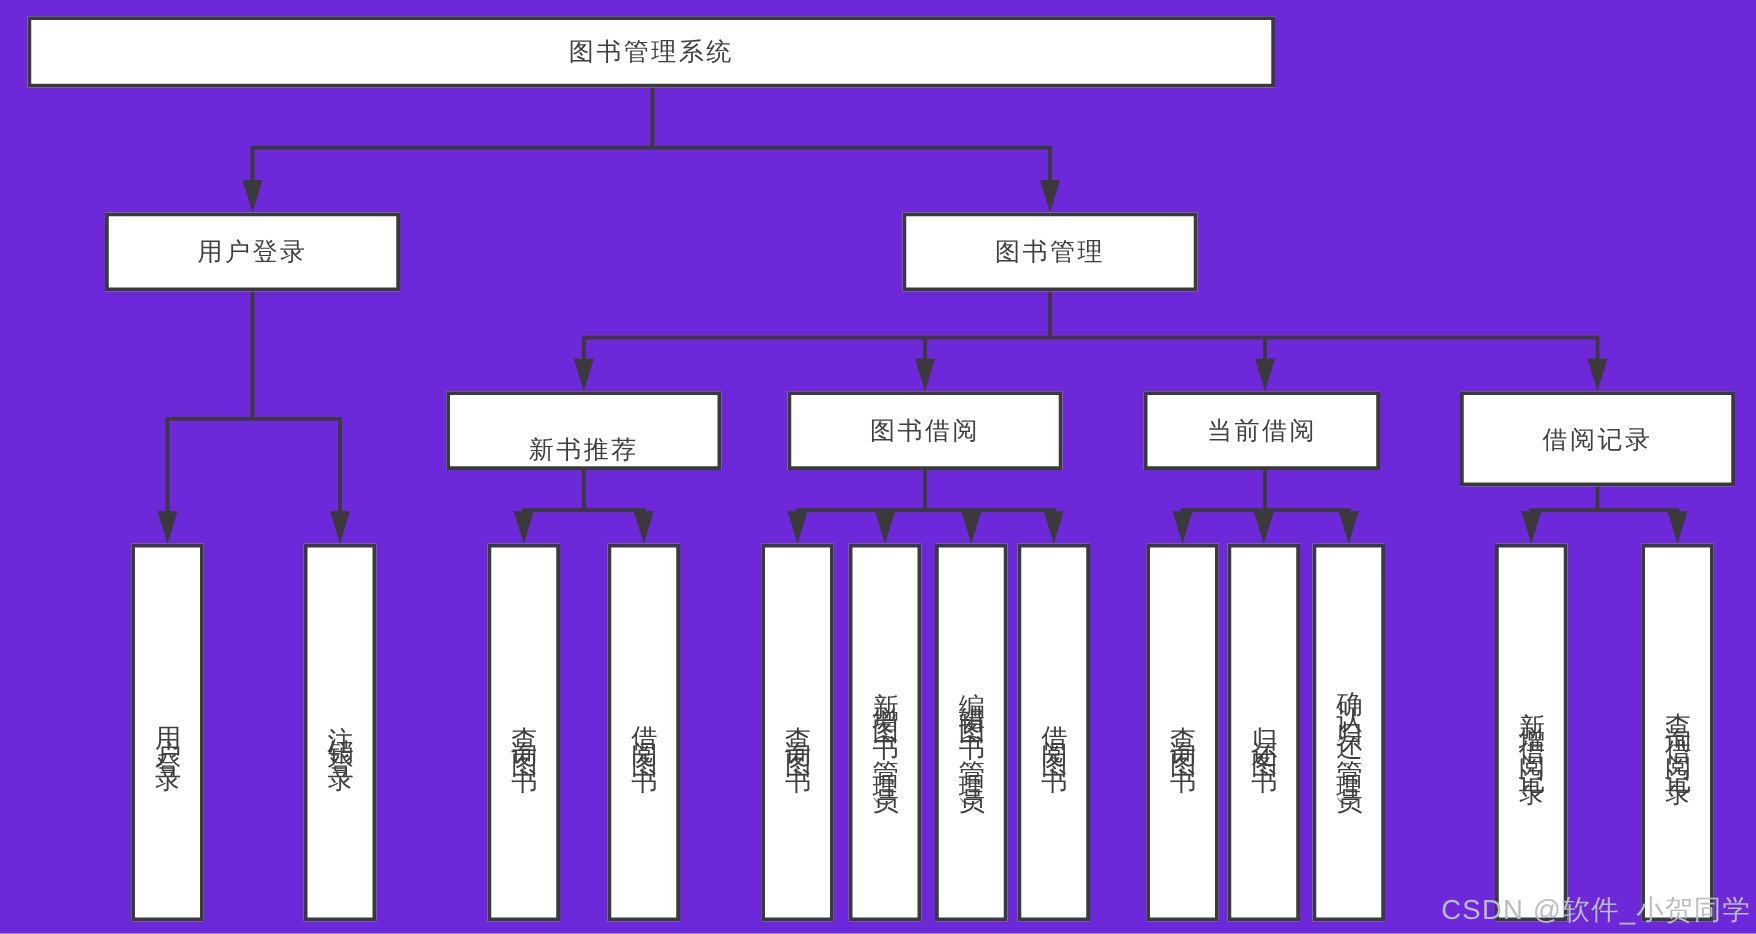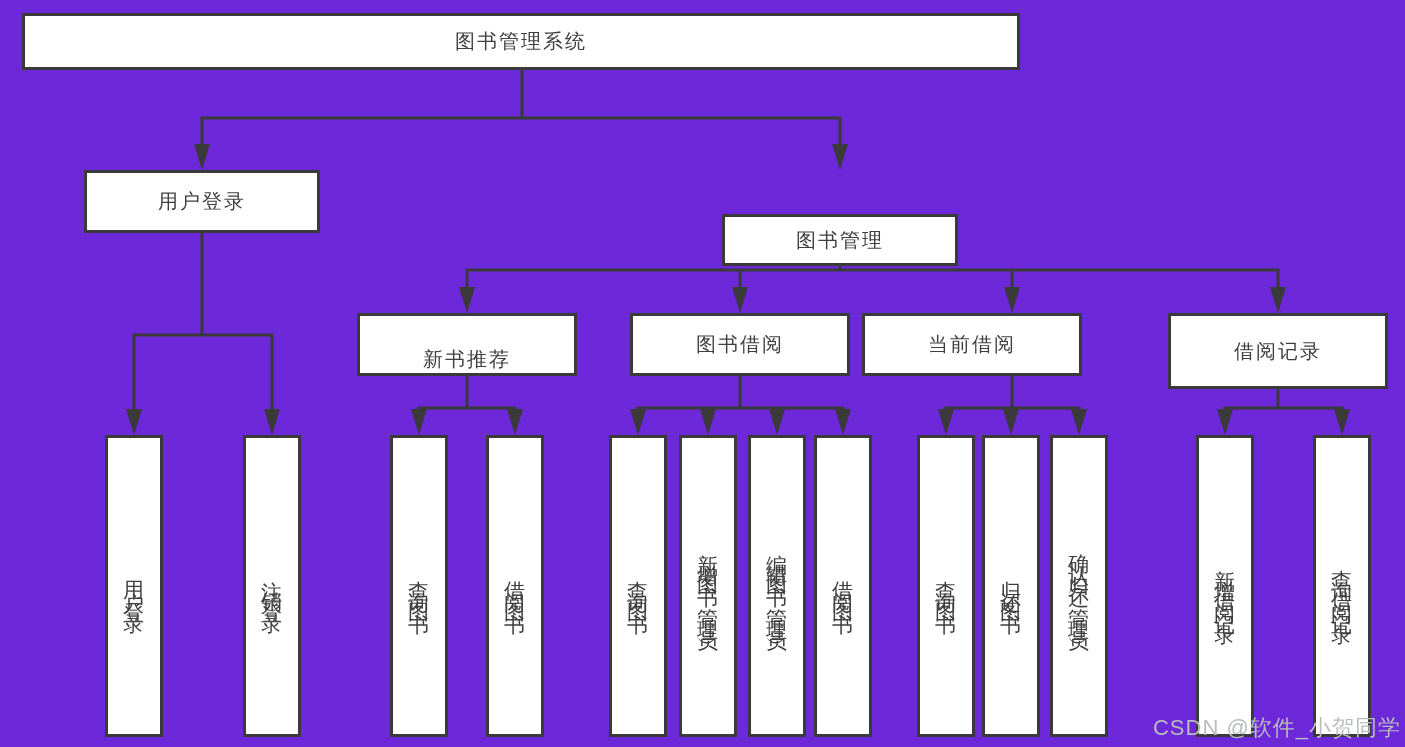--- a/index.html
+++ b/index.html
@@ -105,31 +105,31 @@
     </g>
   </svg>
 
   <div class="node h" style="left:22px; top:13px; width:998px; height:57px;">
     <span>图书管理系统</span>
   </div>
 
   <div class="node h" style="left:84px; top:170px; width:236px; height:63px;">
     <span>用户登录</span>
   </div>
-  <div class="node h" style="left:722px; top:170px; width:236px; height:52px;margin-top:44px;">
+  <div class="node h" style="left:722px; top:170px; width:236px; height:63px;">
     <span>图书管理</span>
   </div>
 
   <div class="node h" style="left:357px; top:313px; width:220px; height:63px;align-items:flex-end;">
     <span>新书推荐</span>
   </div>
   <div class="node h" style="left:630px; top:313px; width:220px; height:63px;">
     <span>图书借阅</span>
   </div>
-  <div class="node h" style="left:862px; top:313px; width:220px; height:63px;">
+  <div class="node h" style="left:915px; top:313px; width:189px; height:63px;">
     <span>当前借阅</span>
   </div>
   <div class="node h" style="left:1168px; top:313px; width:220px; height:76px;">
     <span>借阅记录</span>
   </div>
 
   <div class="node v" style="left:105px; top:435px; width:58px; height:302px;">
     <span>用户登录</span>
   </div>
   <div class="node v" style="left:243px; top:435px; width:58px; height:302px;">

